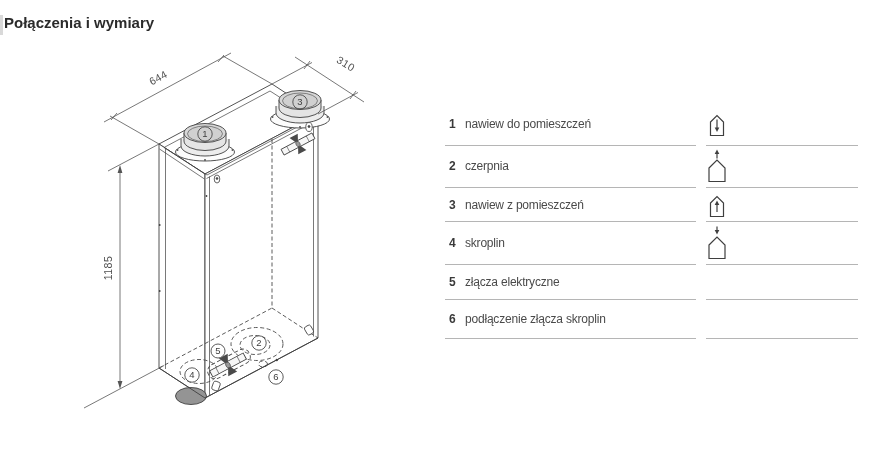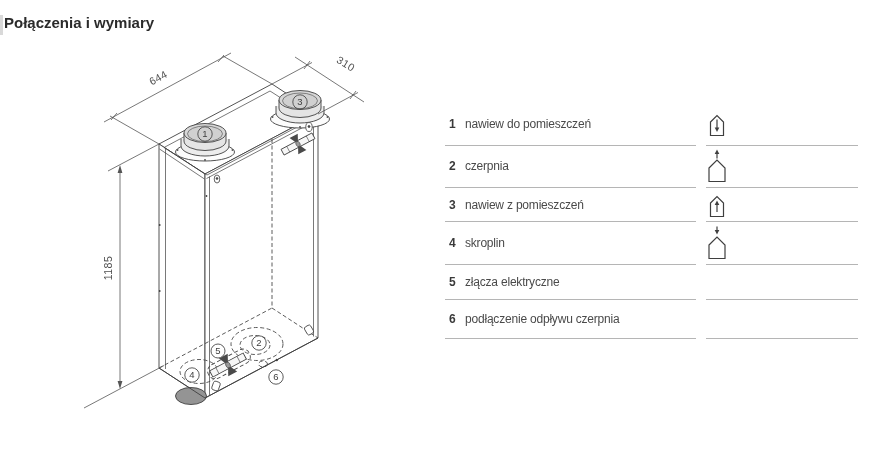--- a/index.html
+++ b/index.html
@@ -246,18 +246,18 @@
     <div class="cell-main">
       <span class="row-num">5</span>
       <span class="row-label">złącza elektryczne</span>
     </div>
     <div class="cell-icon"></div>
   </div>
 
   <div class="legend-row">
     <div class="cell-main">
       <span class="row-num">6</span>
-      <span class="row-label">podłączenie odpływu czerpnia</span>
+      <span class="row-label">podłączenie złącza skroplin</span>
     </div>
     <div class="cell-icon"></div>
   </div>
 
 </div>
 
 </body></html>

